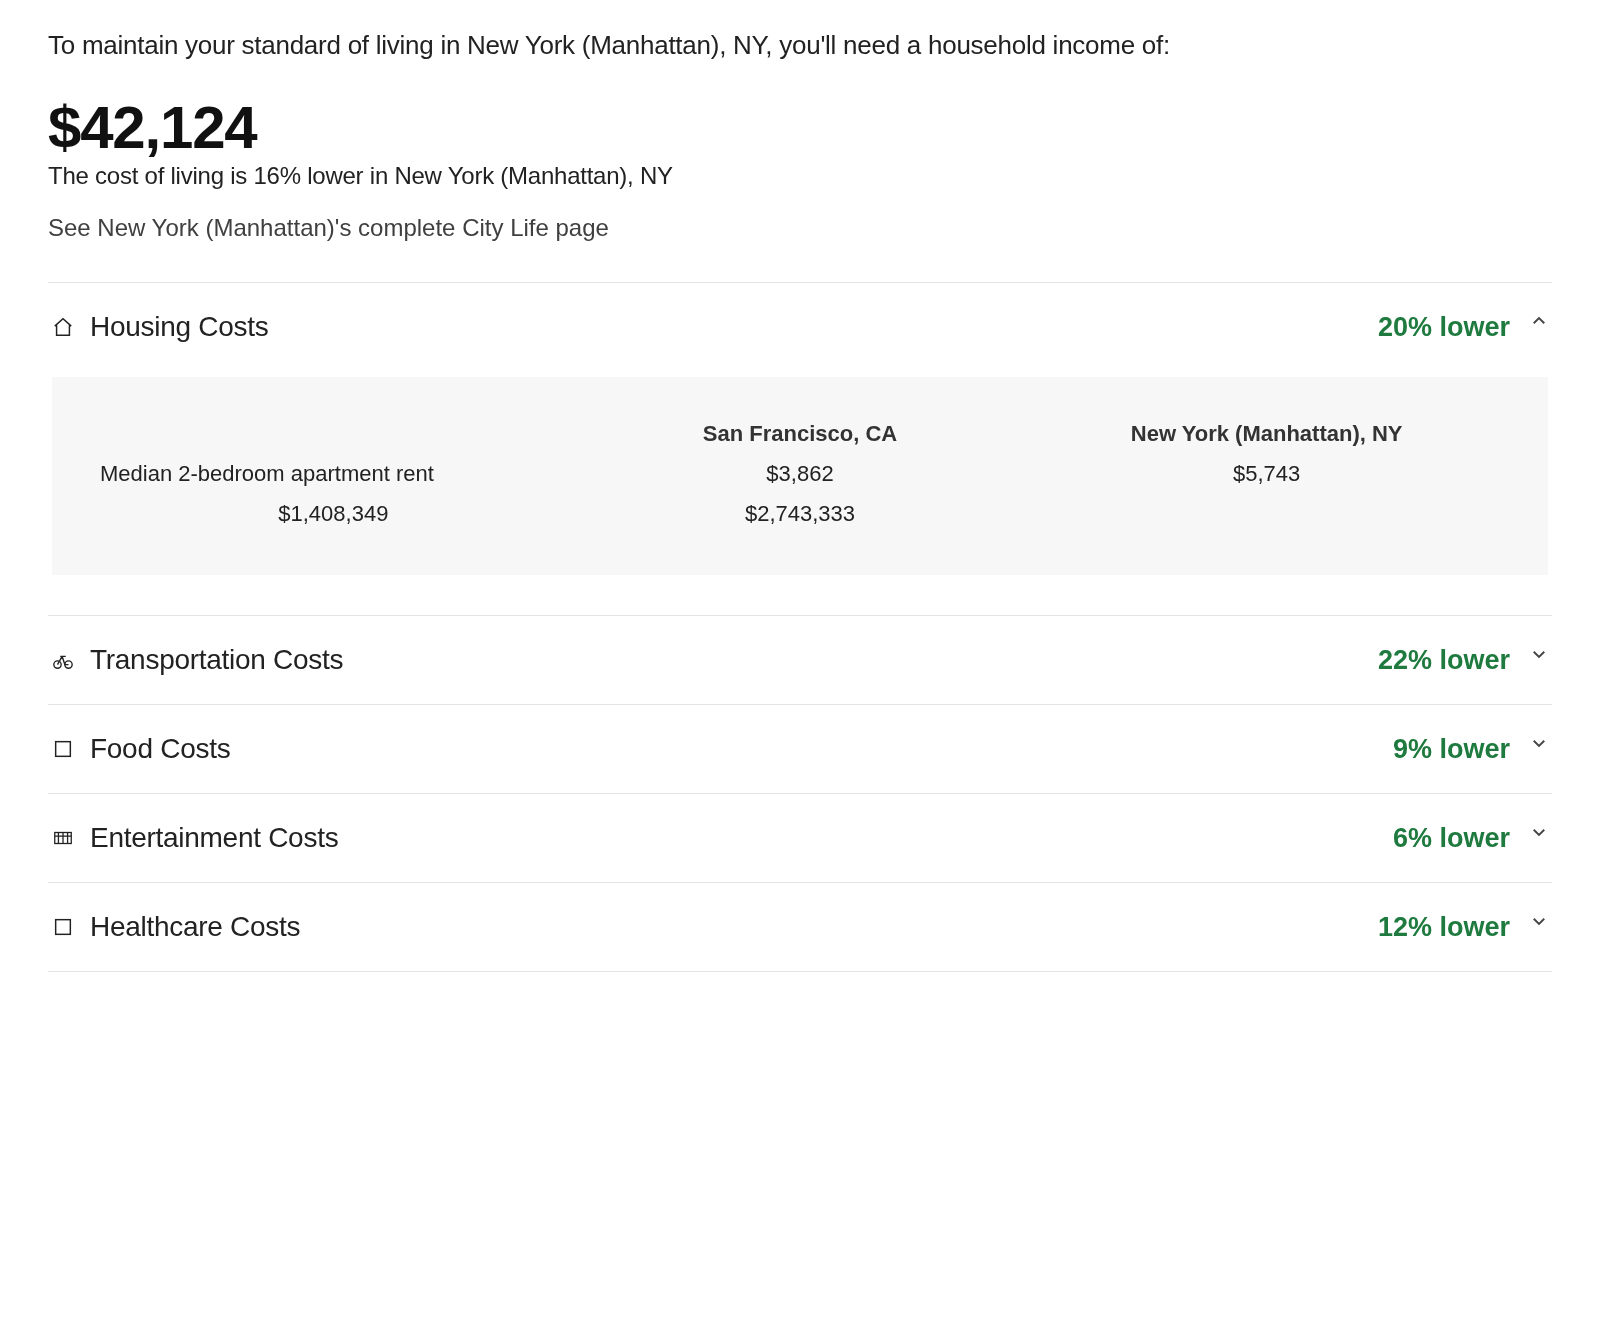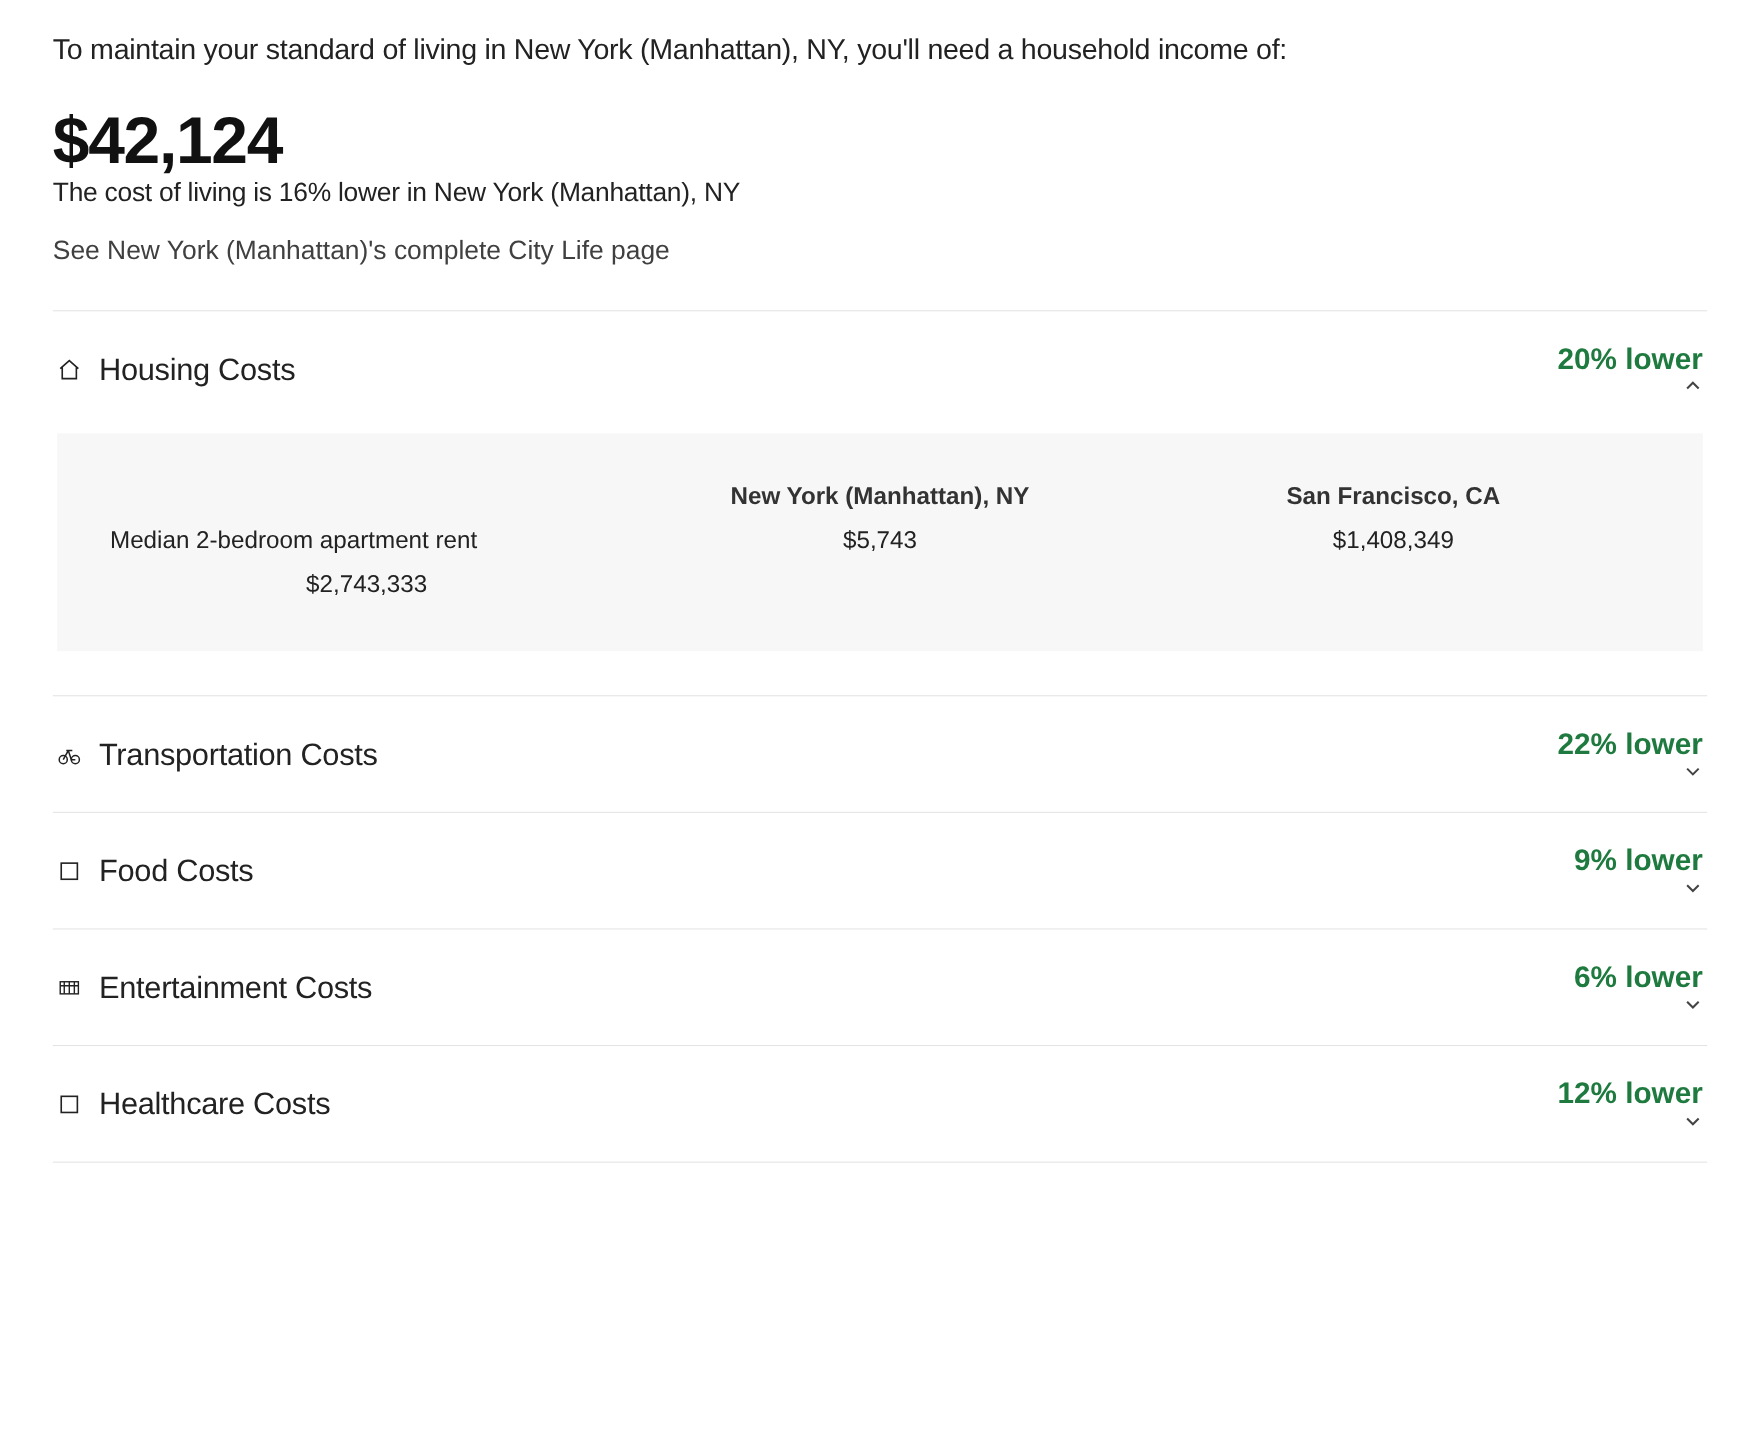--- a/index.html
+++ b/index.html
@@ -66,22 +66,22 @@
       color: #222;
       font-size: 18px;
     }
     .section-title {
       font-size: 28px;
       color: #222;
       letter-spacing: -0.01em;
     }
     .section-right {
       display: flex;
-      align-items: flex-end;
-      flex-direction: column;
+      align-items: flex-start;
+      gap: 20px;
     }
     .delta {
       font-size: 27px;
       color: #1e7a3e;
       font-weight: 600;
     }
     .chevron {
       width: 18px;
       height: 18px;
     }
@@ -156,24 +156,25 @@
       <svg viewBox="0 0 24 24">
           <polyline points="5 15 12 8 19 15"></polyline>
         </svg>
     </span>
   </div>
 </div>
 
 <div class="expanded-panel">
   <div class="cost-table">
     <div></div>
+    <div class="th">San Francisco, CA</div>
     <div class="th">New York (Manhattan), NY</div>
-    <div class="th">San Francisco, CA</div>
 
     <div class="td-label">Median 2-bedroom apartment rent</div>
+    <div class="td-val">$3,862</div>
     <div class="td-val">$5,743</div>
 
     <div class="td-val">$1,408,349</div>
     <div class="td-val">$2,743,333</div>
   </div>
 </div>
 
 <div class="bottom-spacer"></div>
 <hr class="divider">
 

